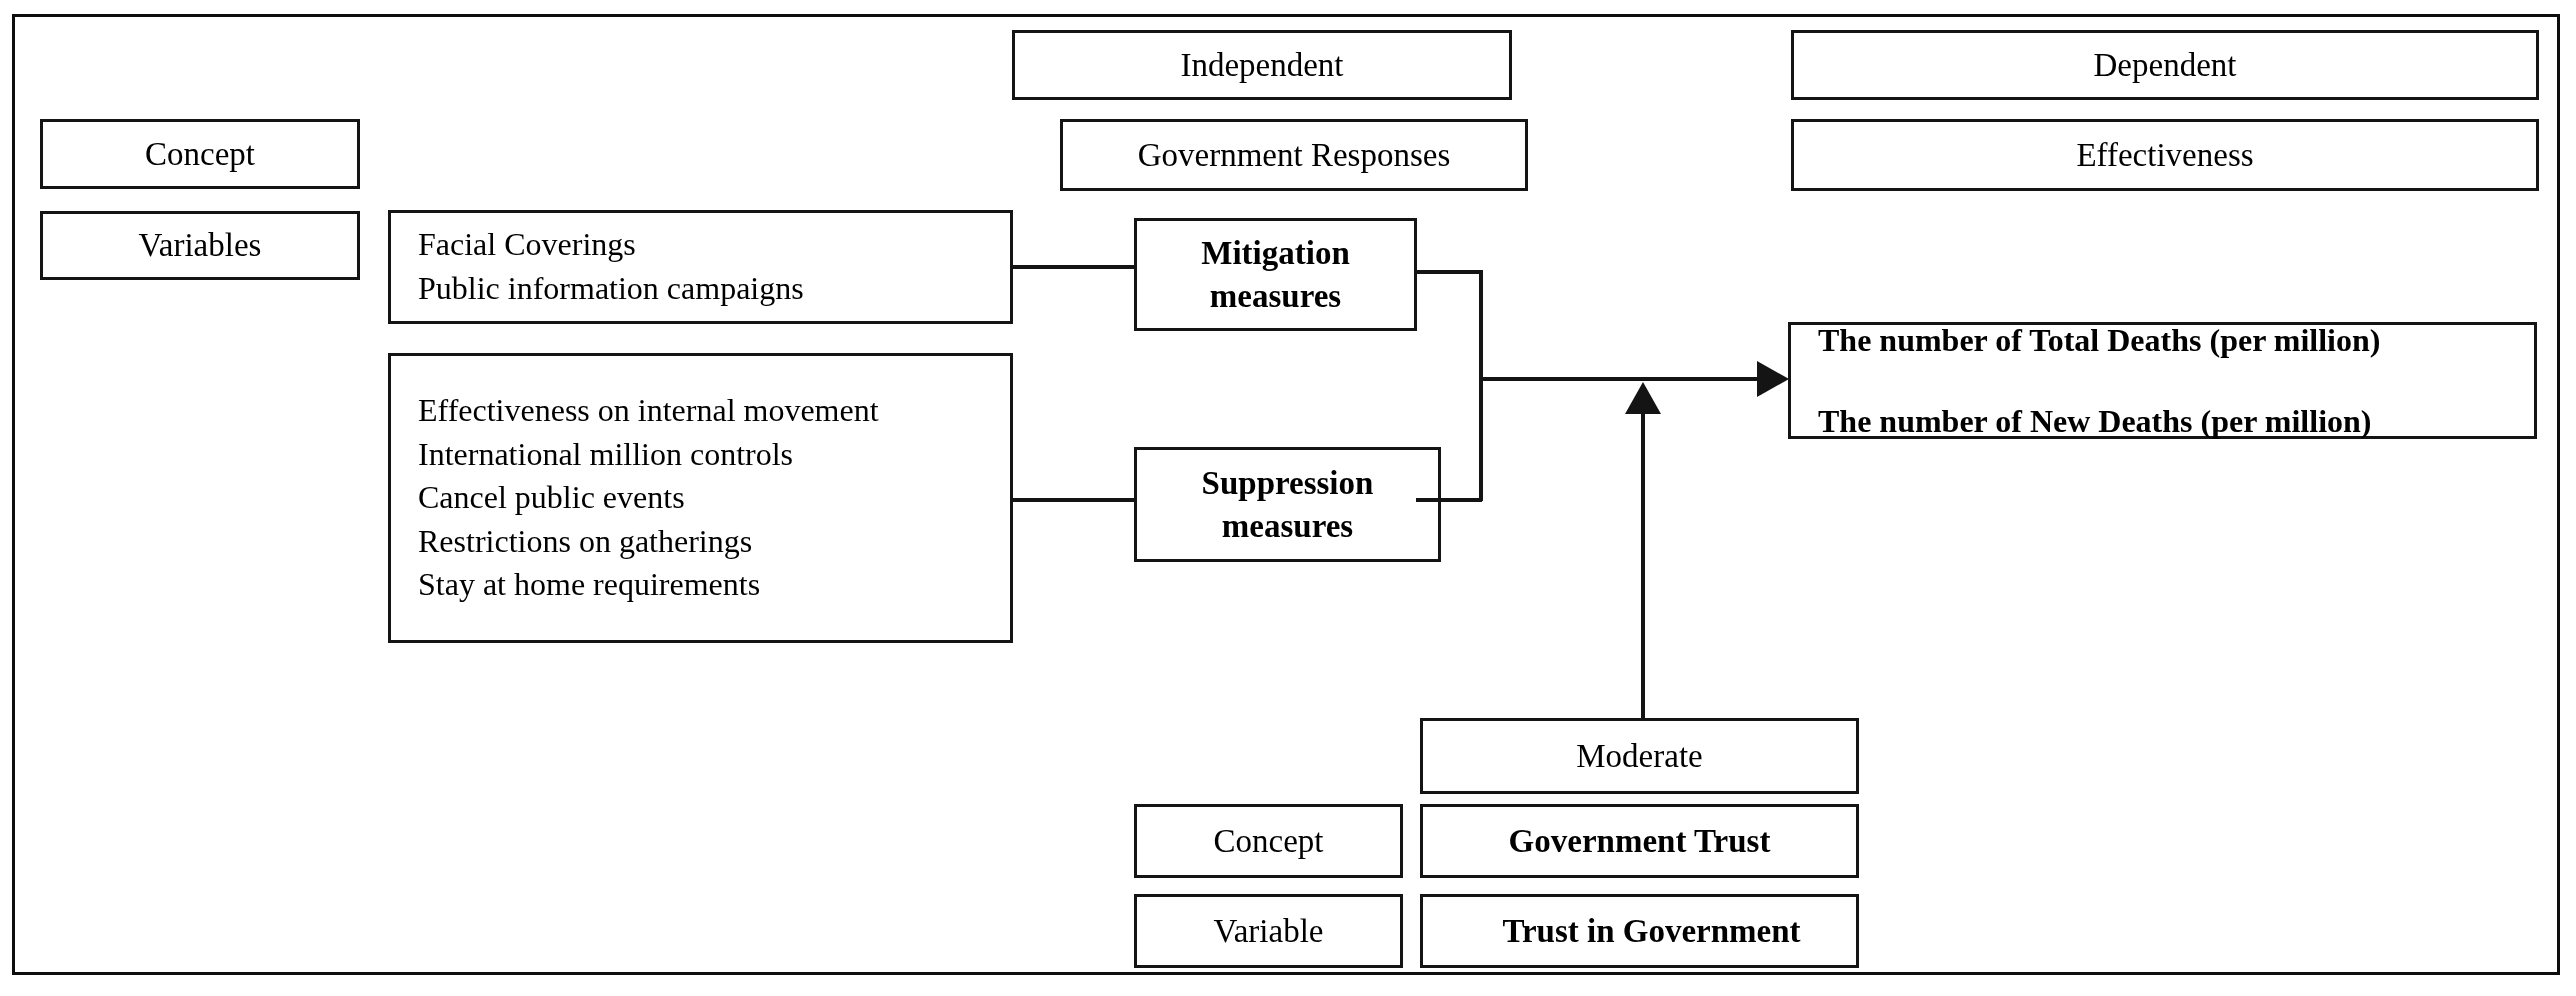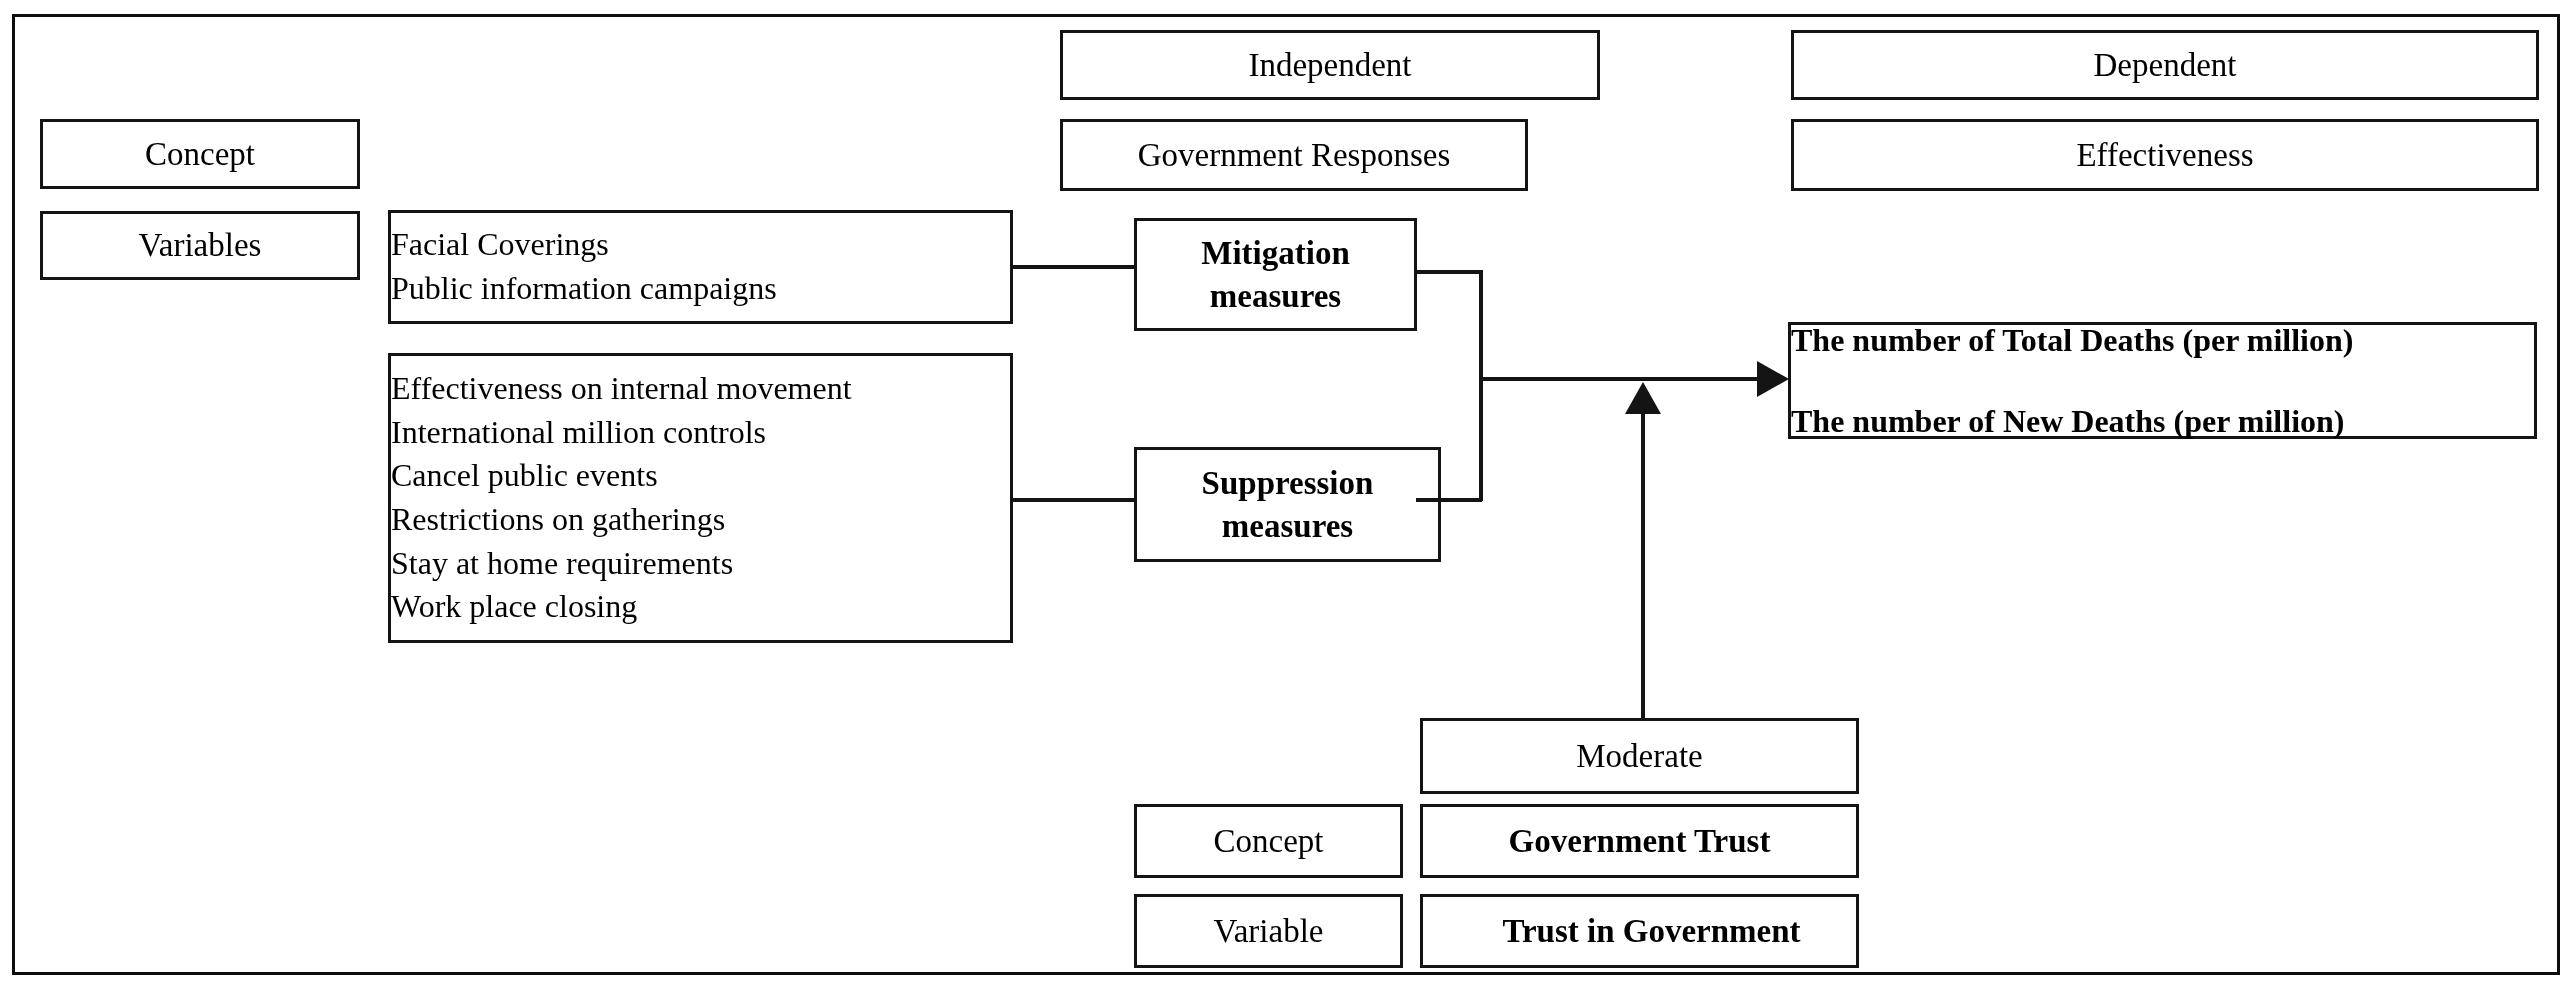--- a/index.html
+++ b/index.html
@@ -35,20 +35,21 @@
     justify-content: center;
     text-align: center;
     font-size: 33px;
     line-height: 1.3;
     white-space: nowrap;
   }
   .box.bold { font-weight: bold; }
   .box.left-list {
     align-items: flex-start;
     text-align: left;
+    padding-left: 27px;
     padding-right: 6.4px;
     font-size: 32px;
     line-height: 1.36;
   }
   .line {
     position: absolute;
     background: #141414;
   }
   .arrowhead-right {
     position: absolute;
@@ -83,24 +84,23 @@
   <div class="box left-list" style="left:388px; top:210px; width:625px; height:114px;">
     <span class="txt-line">Facial Coverings</span>
     <span class="txt-line">Public information campaigns</span>
   </div>
   <div class="box left-list" style="left:388px; top:353px; width:625px; height:290px;">
     <span class="txt-line">Effectiveness on internal movement</span>
     <span class="txt-line">International million controls</span>
     <span class="txt-line">Cancel public events</span>
     <span class="txt-line">Restrictions on gatherings</span>
     <span class="txt-line">Stay at home requirements</span>
-    <span class="txt-line">Work place closing</span>
   </div>
 
-  <div class="box" style="left:1060px; top:30px; width:540px; height:70px;text-align:center;">
+  <div class="box" style="left:1012px; top:30px; width:500px; height:70px;text-align:center;">
     <span class="txt-line">Independent</span>
   </div>
   <div class="box" style="left:1060px; top:119px; width:468px; height:72px;">
     <span class="txt-line">Government Responses</span>
   </div>
 
   <div class="box bold" style="left:1134px; top:218px; width:283px; height:113px;">
     <span class="txt-line">Mitigation</span>
     <span class="txt-line">measures</span>
   </div>

